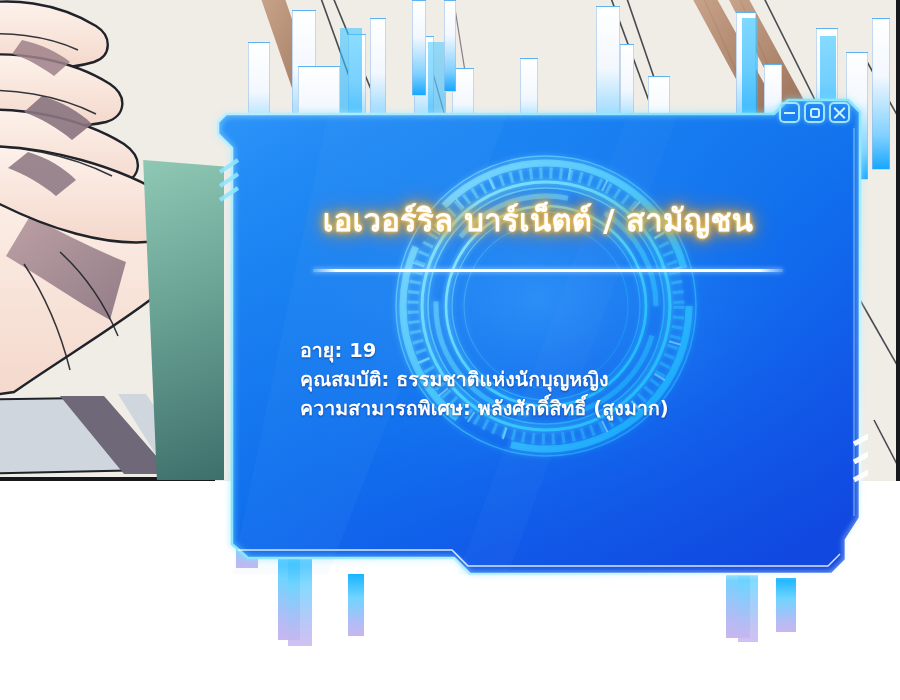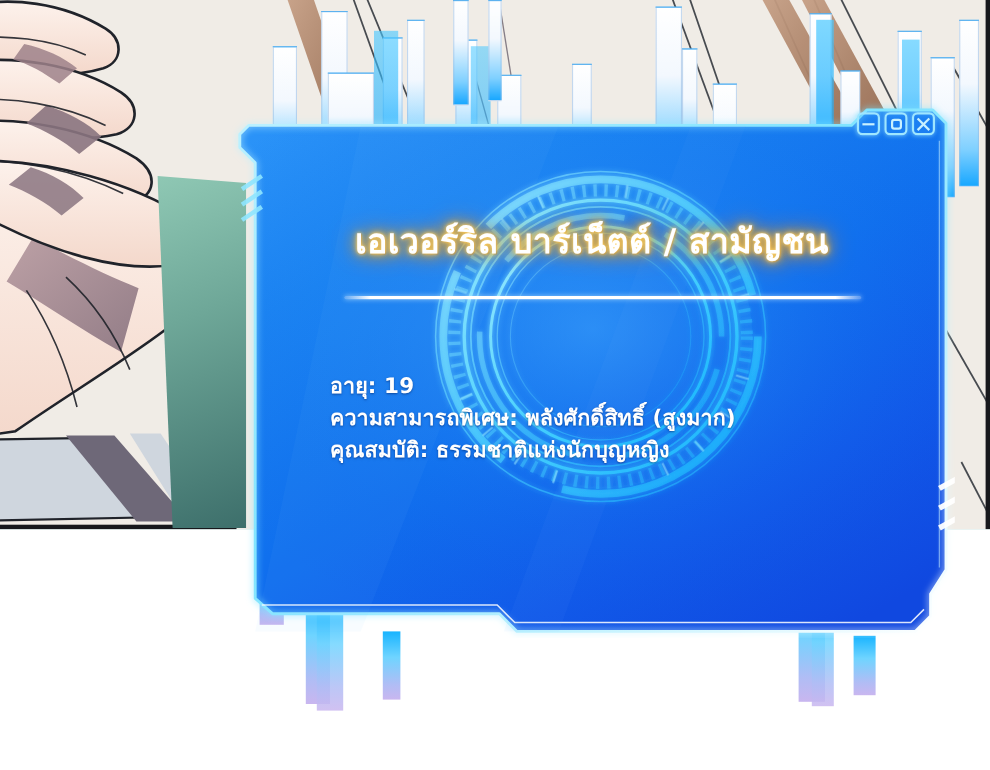--- a/index.html
+++ b/index.html
@@ -479,20 +479,20 @@
     </div>
 
     <div class="hud-content">
 
       <div class="hud-title">เอเวอร์ริล บาร์เน็ตต์ / สามัญชน</div>
 
       <div class="hud-divider"></div>
 
       <div class="hud-stats">
         <div class="stat-line">อายุ: 19</div>
+        <div class="stat-line">คุณสมบัติ: ธรรมชาติแห่งนักบุญหญิง</div>
         <div class="stat-line">ความสามารถพิเศษ: พลังศักดิ์สิทธิ์ (สูงมาก)</div>
-        <div class="stat-line">คุณสมบัติ: ธรรมชาติแห่งนักบุญหญิง</div>
       </div>
 
     </div>
   </div>
 
 </div>
 
 </body></html>

